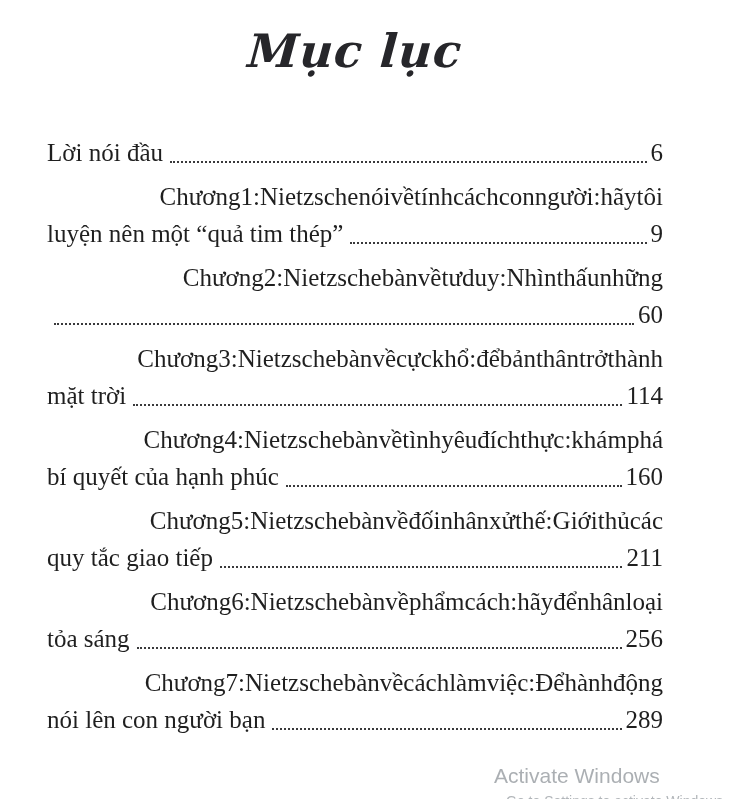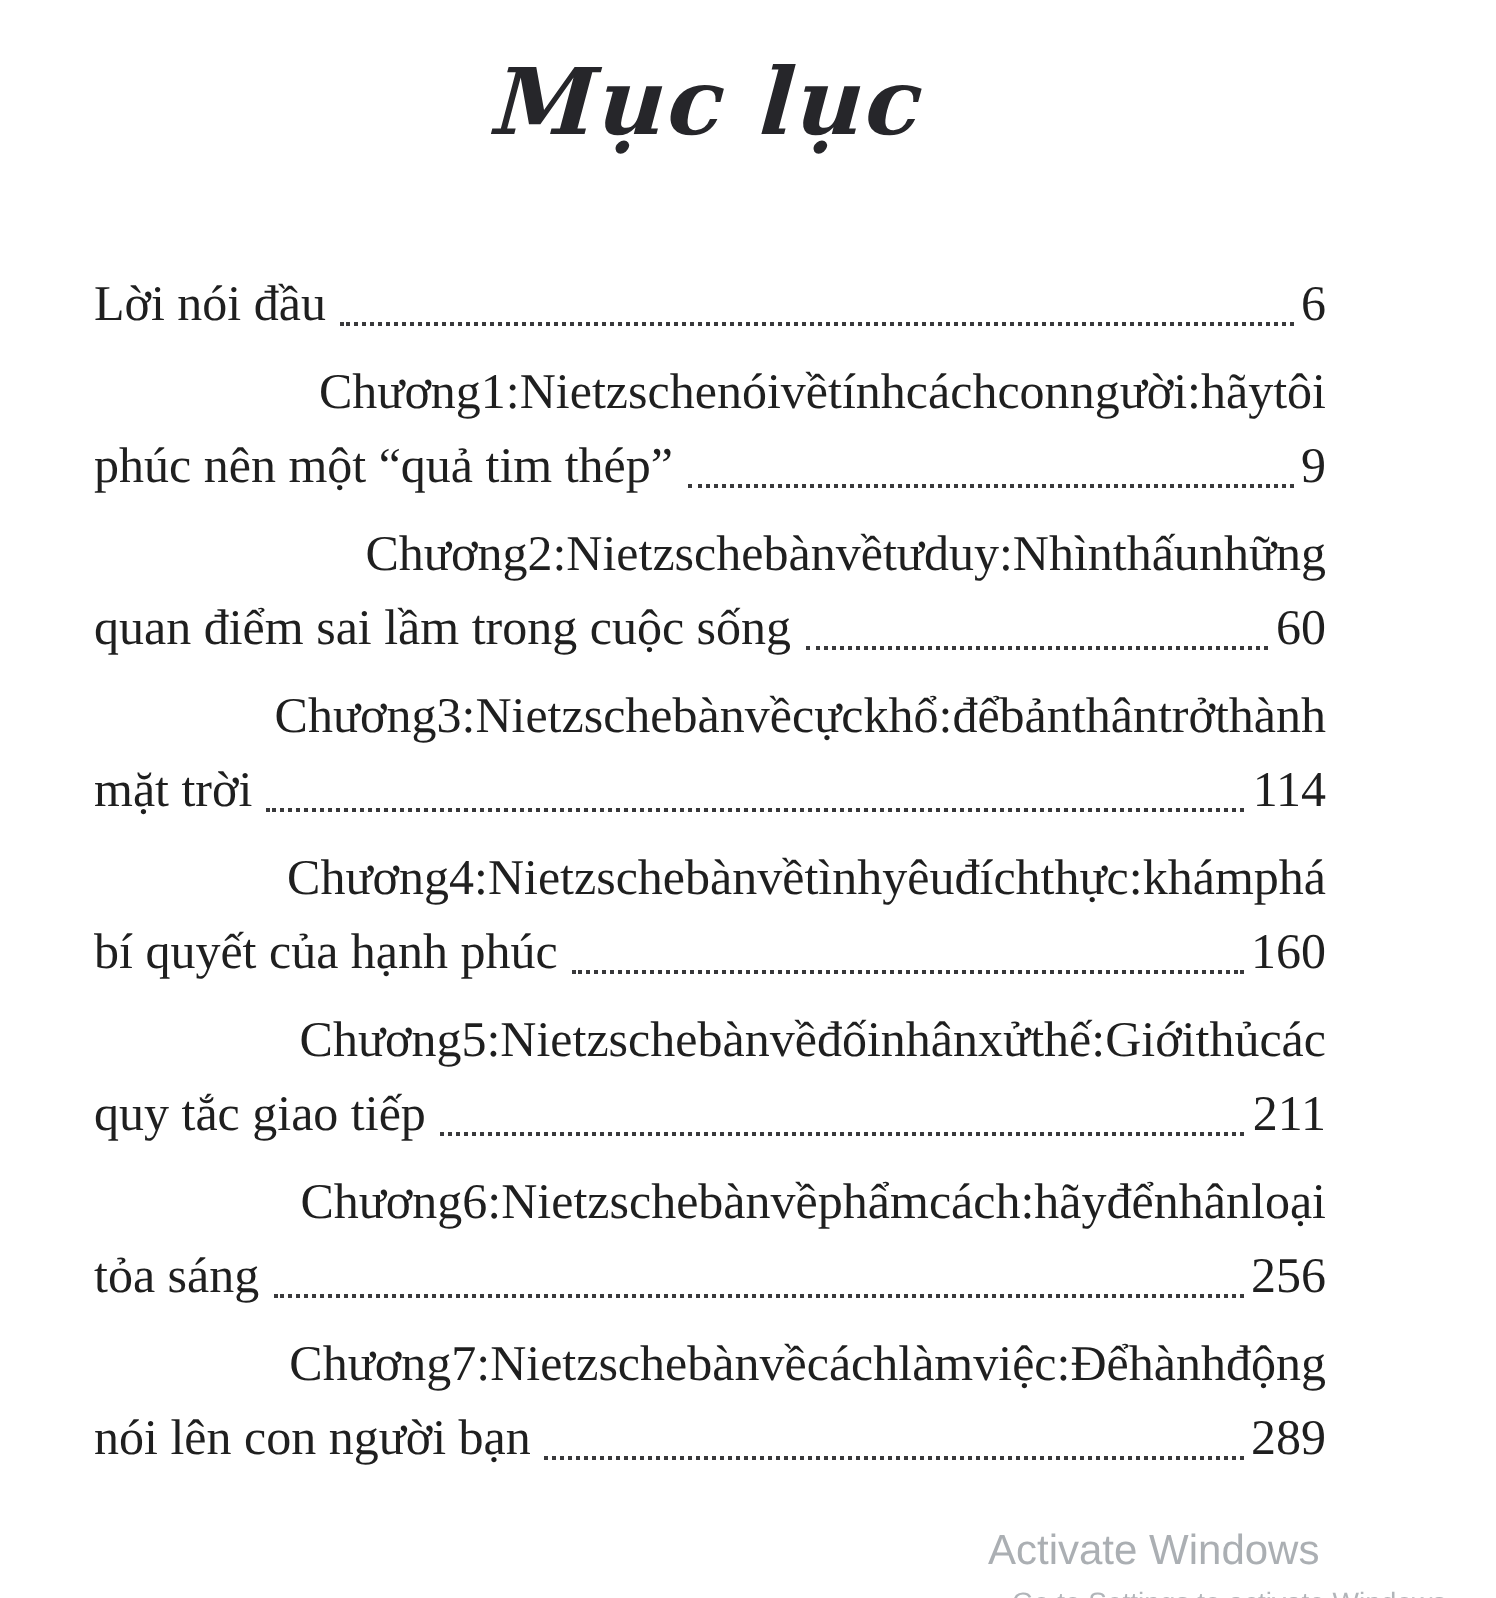--- a/index.html
+++ b/index.html
@@ -110,40 +110,39 @@
           <span>nói</span>
           <span>về</span>
           <span>tính</span>
           <span>cách</span>
           <span>con</span>
           <span>người:</span>
           <span>hãy</span>
           <span>tôi</span>
         </div>
         <div class="lastline">
-          <span class="txt">phúc nên một “quả tim thép”</span>
+          <span class="txt">luyện nên một “quả tim thép”</span>
           <span class="leader"></span>
           <span class="pagenum">9</span>
         </div>
       </div>
       <div class="entry">
         <div class="jline">
           <span>Chương</span>
           <span>2:</span>
           <span>Nietzsche</span>
           <span>bàn</span>
           <span>về</span>
           <span>tư</span>
           <span>duy:</span>
           <span>Nhìn</span>
           <span>thấu</span>
           <span>những</span>
         </div>
         <div class="lastline">
-          <span class="txt">quan điểm sai lầm trong cuộc sống</span>
           <span class="leader"></span>
           <span class="pagenum">60</span>
         </div>
       </div>
       <div class="entry">
         <div class="jline">
           <span>Chương</span>
           <span>3:</span>
           <span>Nietzsche</span>
           <span>bàn</span>

